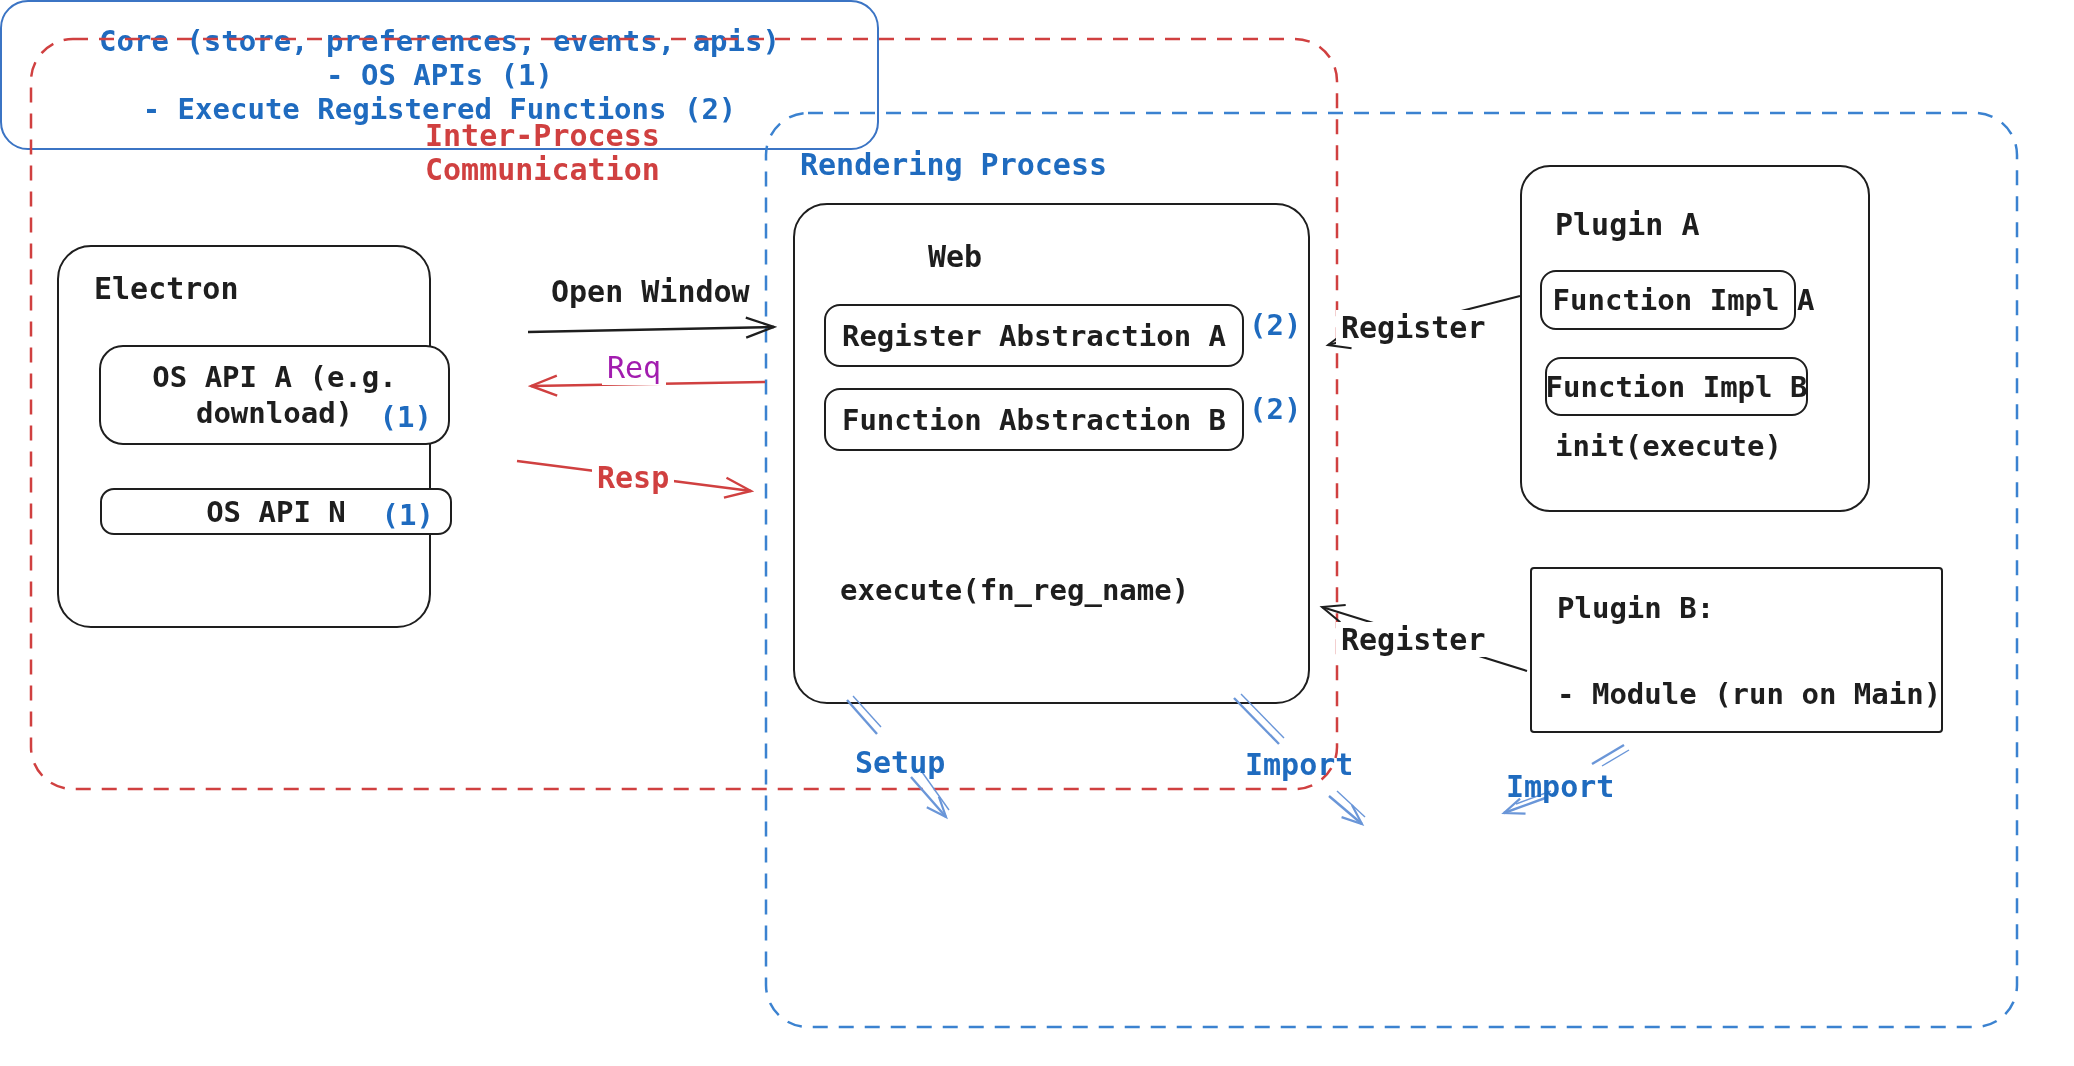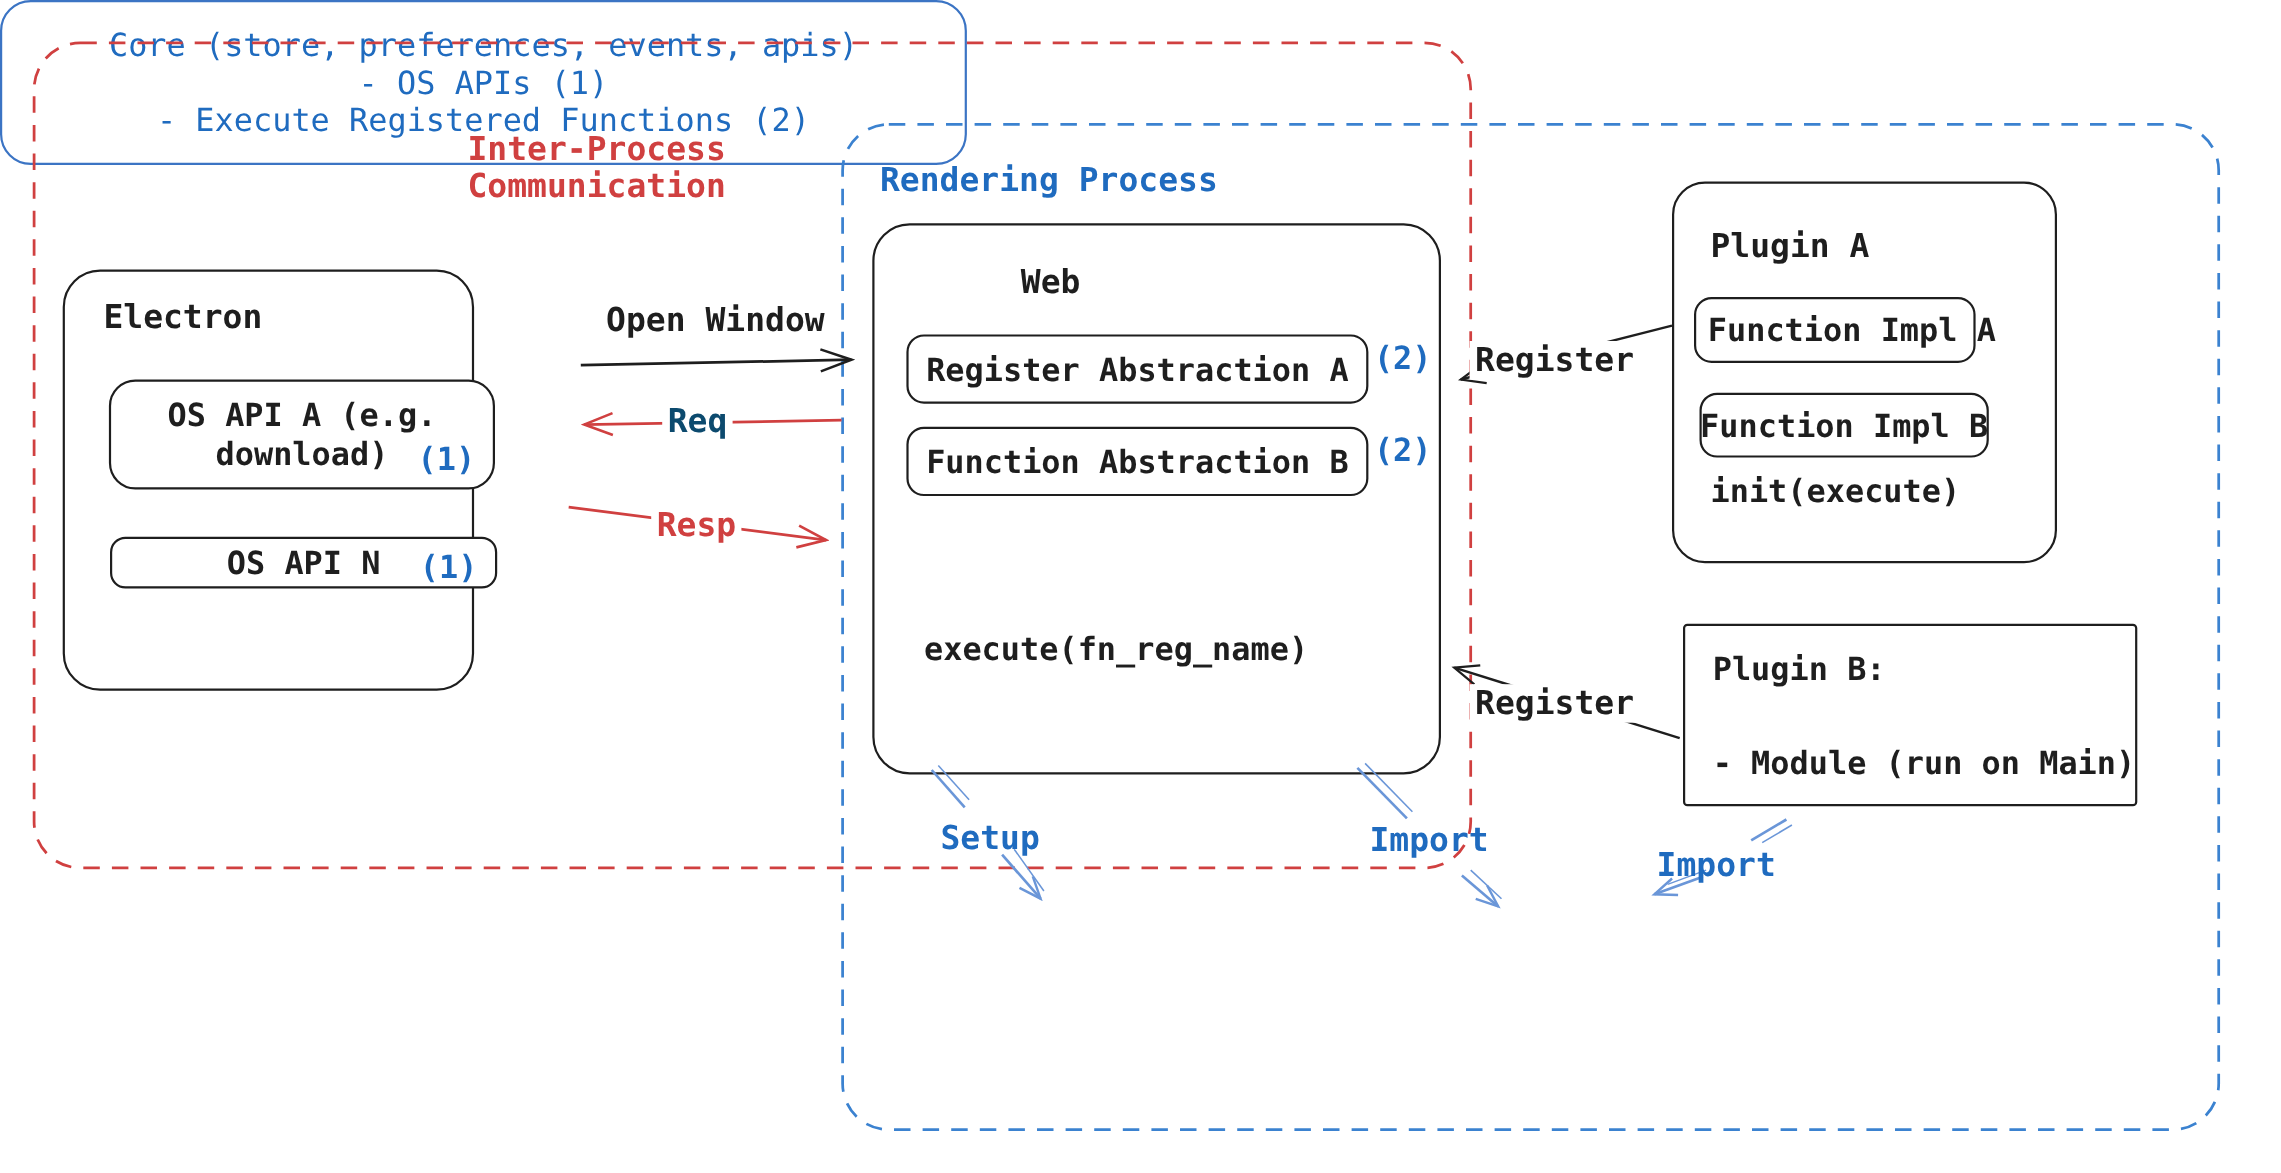--- a/index.html
+++ b/index.html
@@ -17,21 +17,21 @@
   #api-n-box{left:41px;top:213px;width:352px;height:47px;border-radius:14px;margin-top:28px;}
   #web-box{left:793px;top:203px;width:517px;height:501px;}
   .fa-box{left:29px;width:420px;height:63px;}
   #fa-a{top:99px;} #fa-b{top:183px;} #fa-n{top:267px;}
   #plugin-a-box{left:1520px;top:165px;width:350px;height:347px;border-radius:30px;}
   #impl-a-box{left:18px;top:103px;width:256px;height:60px;padding-left:31px;}
   #impl-b-box{left:23px;top:190px;width:263px;height:59px;}
   #plugin-b-box{left:1530px;top:567px;width:413px;height:166px;border-radius:4px;}
   #core-box{left:928px;top:828px;width:875px;height:146px;border:2px solid #3b74c4;border-radius:28px;
             display:flex;flex-direction:column;align-items:center;justify-content:center;
-            color:#1f6bbf;font-weight:400;font-size:29px;line-height:34px;z-index:2;}
+            color:#1f6bbf;font-weight:700;font-size:29px;line-height:34px;z-index:2;}
   
   .box-title{position:absolute;font-size:30px;font-weight:600;white-space:nowrap;}
   #electron-title{left:35px;top:24px;}
   #web-title{left:133px;top:34px;}
   #plugin-a-title{left:33px;top:40px;}
   #execute-label{position:absolute;left:45px;top:368px;font-size:29px;font-weight:600;white-space:nowrap;}
   #init-label{position:absolute;left:33px;top:262px;font-size:29px;font-weight:600;white-space:nowrap;}
   .blue-tag{color:#1f6bbf;font-weight:700;}
   #api-a-tag{position:absolute;right:16px;top:52px;font-size:29px;}
   #api-n-tag{position:absolute;right:16px;top:8px;font-size:29px;}
@@ -40,21 +40,21 @@
   .pb-line{position:absolute;left:25px;width:380px;font-size:29px;font-weight:600;line-height:43px;white-space:nowrap;}
   #pb-title{top:18px;} #pb-item1{top:61px;} #pb-item2{top:104px;}
   
   .region-label{position:absolute;font-size:30px;font-weight:700;line-height:34px;white-space:pre-line;z-index:3;}
   #ipc-label{left:425px;top:84px;color:#d04040;margin-top:35px;}
   #rendering-label{left:800px;top:148px;color:#1f6bbf;}
   
   .arrow-label{position:absolute;font-size:30px;font-weight:600;white-space:nowrap;z-index:4;}
   .masked{background:#ffffff;padding:0 5px;}
   #open-window-label{left:551px;top:274px;color:#1e1e1e;}
-  #req-label{left:602px;top:366px;color:#0c4a6e;font-weight:700;}
+  #req-label{left:602px;top:350px;color:#a21caf;font-weight:400;}
   #resp-label{left:592px;top:460px;color:#d04040;font-weight:700;}
   #register-top-label{left:1336px;top:310px;}
   #register-bottom-label{left:1336px;top:622px;}
   #setup-label{left:855px;top:745px;color:#1f6bbf;font-weight:700;}
   #import-web-label{left:1245px;top:747px;color:#1f6bbf;font-weight:700;}
   #import-plugin-label{left:1506px;top:769px;color:#1f6bbf;font-weight:700;}
   
   #overlay{position:absolute;left:0;top:0;width:2074px;height:1066px;z-index:3;pointer-events:none;}
 </style>
 </head>

